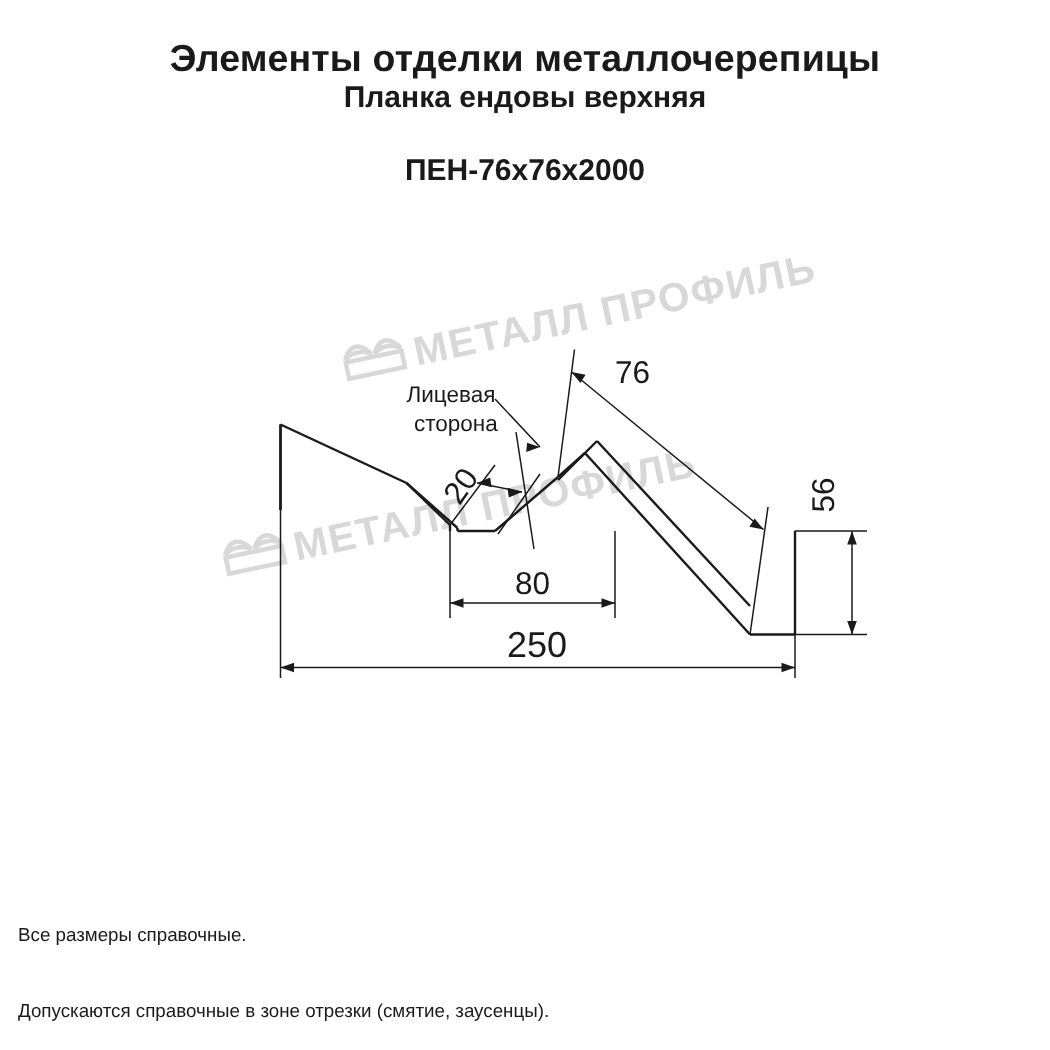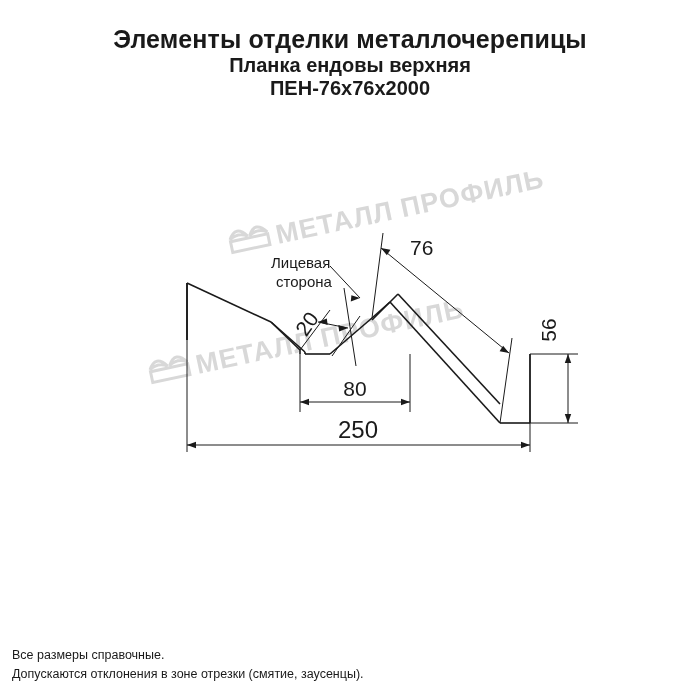--- a/index.html
+++ b/index.html
@@ -33,39 +33,40 @@
     margin-top: 25px;
     letter-spacing: 0.1px;
   }
   .title-sub {
     font-size: 20px;
     font-weight: bold;
   }
   .title-code {
     font-size: 20px;
     font-weight: bold;
-    margin-top: 0;
+    margin-top: 26px;
   }
   .drawing {
     position: absolute;
     top: 170px;
     left: 0;
     width: 700px;
     height: 330px;
   }
   .footer {
     position: absolute;
     left: 12px;
     bottom: 16px;
     font-size: 12.5px;
     line-height: 19px;
     color: #1a1a1a;
   }
   .footer div {
     white-space: nowrap;
+    margin-top: 32px;
   }
   svg {
     display: block;
   }
   .dim-text {
     font-family: "Liberation Sans", sans-serif;
     font-size: 21px;
     fill: #1a1a1a;
   }
   .dim-text-big {
@@ -199,16 +200,16 @@
       <text class="dim-text" x="410" y="85">76</text>
       <text class="dim-text" x="313" y="158" text-anchor="middle" transform="rotate(-55 313 158)">20</text>
       <text class="dim-text" x="556" y="160" text-anchor="middle" transform="rotate(-90 556 160)">56</text>
       <text class="dim-text" x="355" y="226" text-anchor="middle">80</text>
       <text class="dim-text-big" x="358" y="268" text-anchor="middle">250</text>
     </svg>
   </div>
 
   <div class="footer">
     <div>Все размеры справочные.</div>
-    <div>Допускаются отклонения в зоне отрезки (смятие, заусенцы).</div>
+    <div>Допускаются справочные в зоне отрезки (смятие, заусенцы).</div>
   </div>
 
 </div>
 
 </body></html>

